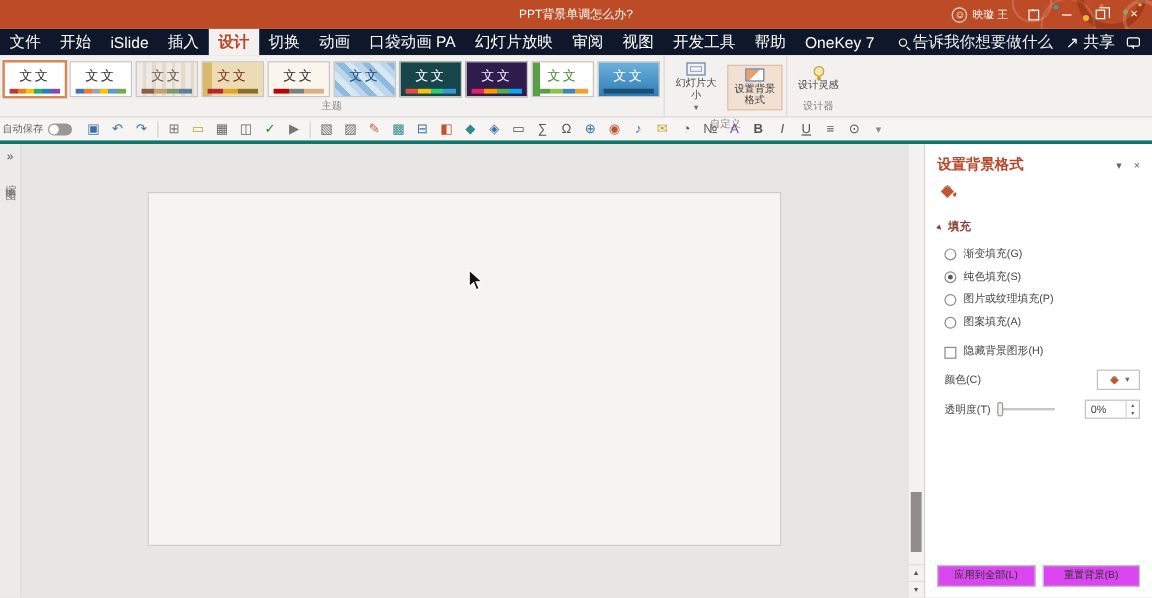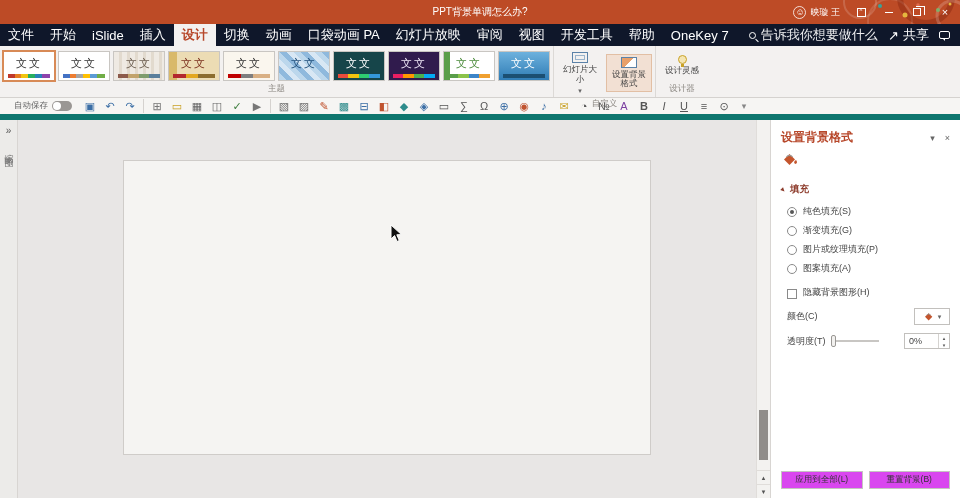--- a/index.html
+++ b/index.html
@@ -43,21 +43,21 @@
   .rb-btn { width:46px; display:flex; flex-direction:column; align-items:center; justify-content:center; gap:2px; font-size:8.5px; color:#444; text-align:center; line-height:1.15; padding:2px 1px; border:1px solid transparent; }
   .rb-btn.active { background:#f2e0d3; border-color:#e2bfa4; }
   .ico-slide-size { width:16px; height:11px; border:1px solid #5b82a8; display:block; position:relative; }
   .ico-slide-size::after { content:""; position:absolute; inset:2px; border:1px solid #9ab4cc; }
   .ico-format-bg { width:16px; height:11px; border:1px solid #5b82a8; display:block; background:linear-gradient(135deg,#e8a06a 50%,#ffffff 50%); }
   .ico-bulb { width:9px; height:9px; border:1px solid #c9a227; border-radius:50%; background:#f4e5b2; display:block; position:relative; }
   .ico-bulb::after { content:""; position:absolute; left:2px; bottom:-4px; width:3px; height:3px; background:#c9a227; }
   .tiny-arrow { font-size:7px; color:#666; line-height:1; }
 
   
-  .qatbar { height:22px; background:#f6f5f3; border-bottom:6px solid #0f766e; display:flex; align-items:center; padding:0 14px; }
+  .qatbar { height:22px; background:#f6f5f3; border-bottom:3px solid #0f766e; display:flex; align-items:center; padding:0 2px; }
   .autosave { font-size:8.5px; color:#666; display:flex; align-items:center; gap:4px; margin-right:8px; white-space:nowrap; }
   .toggle { width:20px; height:10px; border-radius:5px; background:#9a9794; position:relative; display:block; }
   .toggle::after { content:""; position:absolute; left:1px; top:1px; width:8px; height:8px; border-radius:50%; background:#ffffff; }
   .qicon { width:20px; text-align:center; font-size:11px; line-height:20px; cursor:default; }
   .qsep { width:1px; height:14px; background:#d5d2cf; margin:0 3px; }
 
   
   .workarea { height:378px; display:flex; }
   .left-strip { width:18px; background:#ecebe9; border-right:1px solid #d8d5d2; display:flex; flex-direction:column; align-items:center; padding-top:5px; gap:10px; }
   .collapse-btn { font-size:10px; color:#555; }
@@ -310,26 +310,26 @@
         <path d="M5.5 5.8 A4 4 0 0 1 11.5 5.8" stroke="#9a9894" stroke-width="1.2" fill="none"></path>
         <path d="M15 9 q1.8 2.4 .3 3.6 q-1.6 1 -2.2 -1.1 q-.2 -1.1 1.9 -2.5" fill="#c4552d"></path>
       </svg>
     </div>
     <div class="section-header">
       <span class="tri">▴</span>
       <span class="section-title">填充</span>
     </div>
 
     <div class="opt-row">
+      <span class="radio"></span>
+      <span>渐变填充(G)</span>
+    </div>
+    <div class="opt-row">
       <span class="radio checked"></span>
       <span>纯色填充(S)</span>
-    </div>
-    <div class="opt-row">
-      <span class="radio"></span>
-      <span>渐变填充(G)</span>
     </div>
     <div class="opt-row">
       <span class="radio"></span>
       <span>图片或纹理填充(P)</span>
     </div>
     <div class="opt-row">
       <span class="radio"></span>
       <span>图案填充(A)</span>
     </div>
     <div class="opt-row mt">

